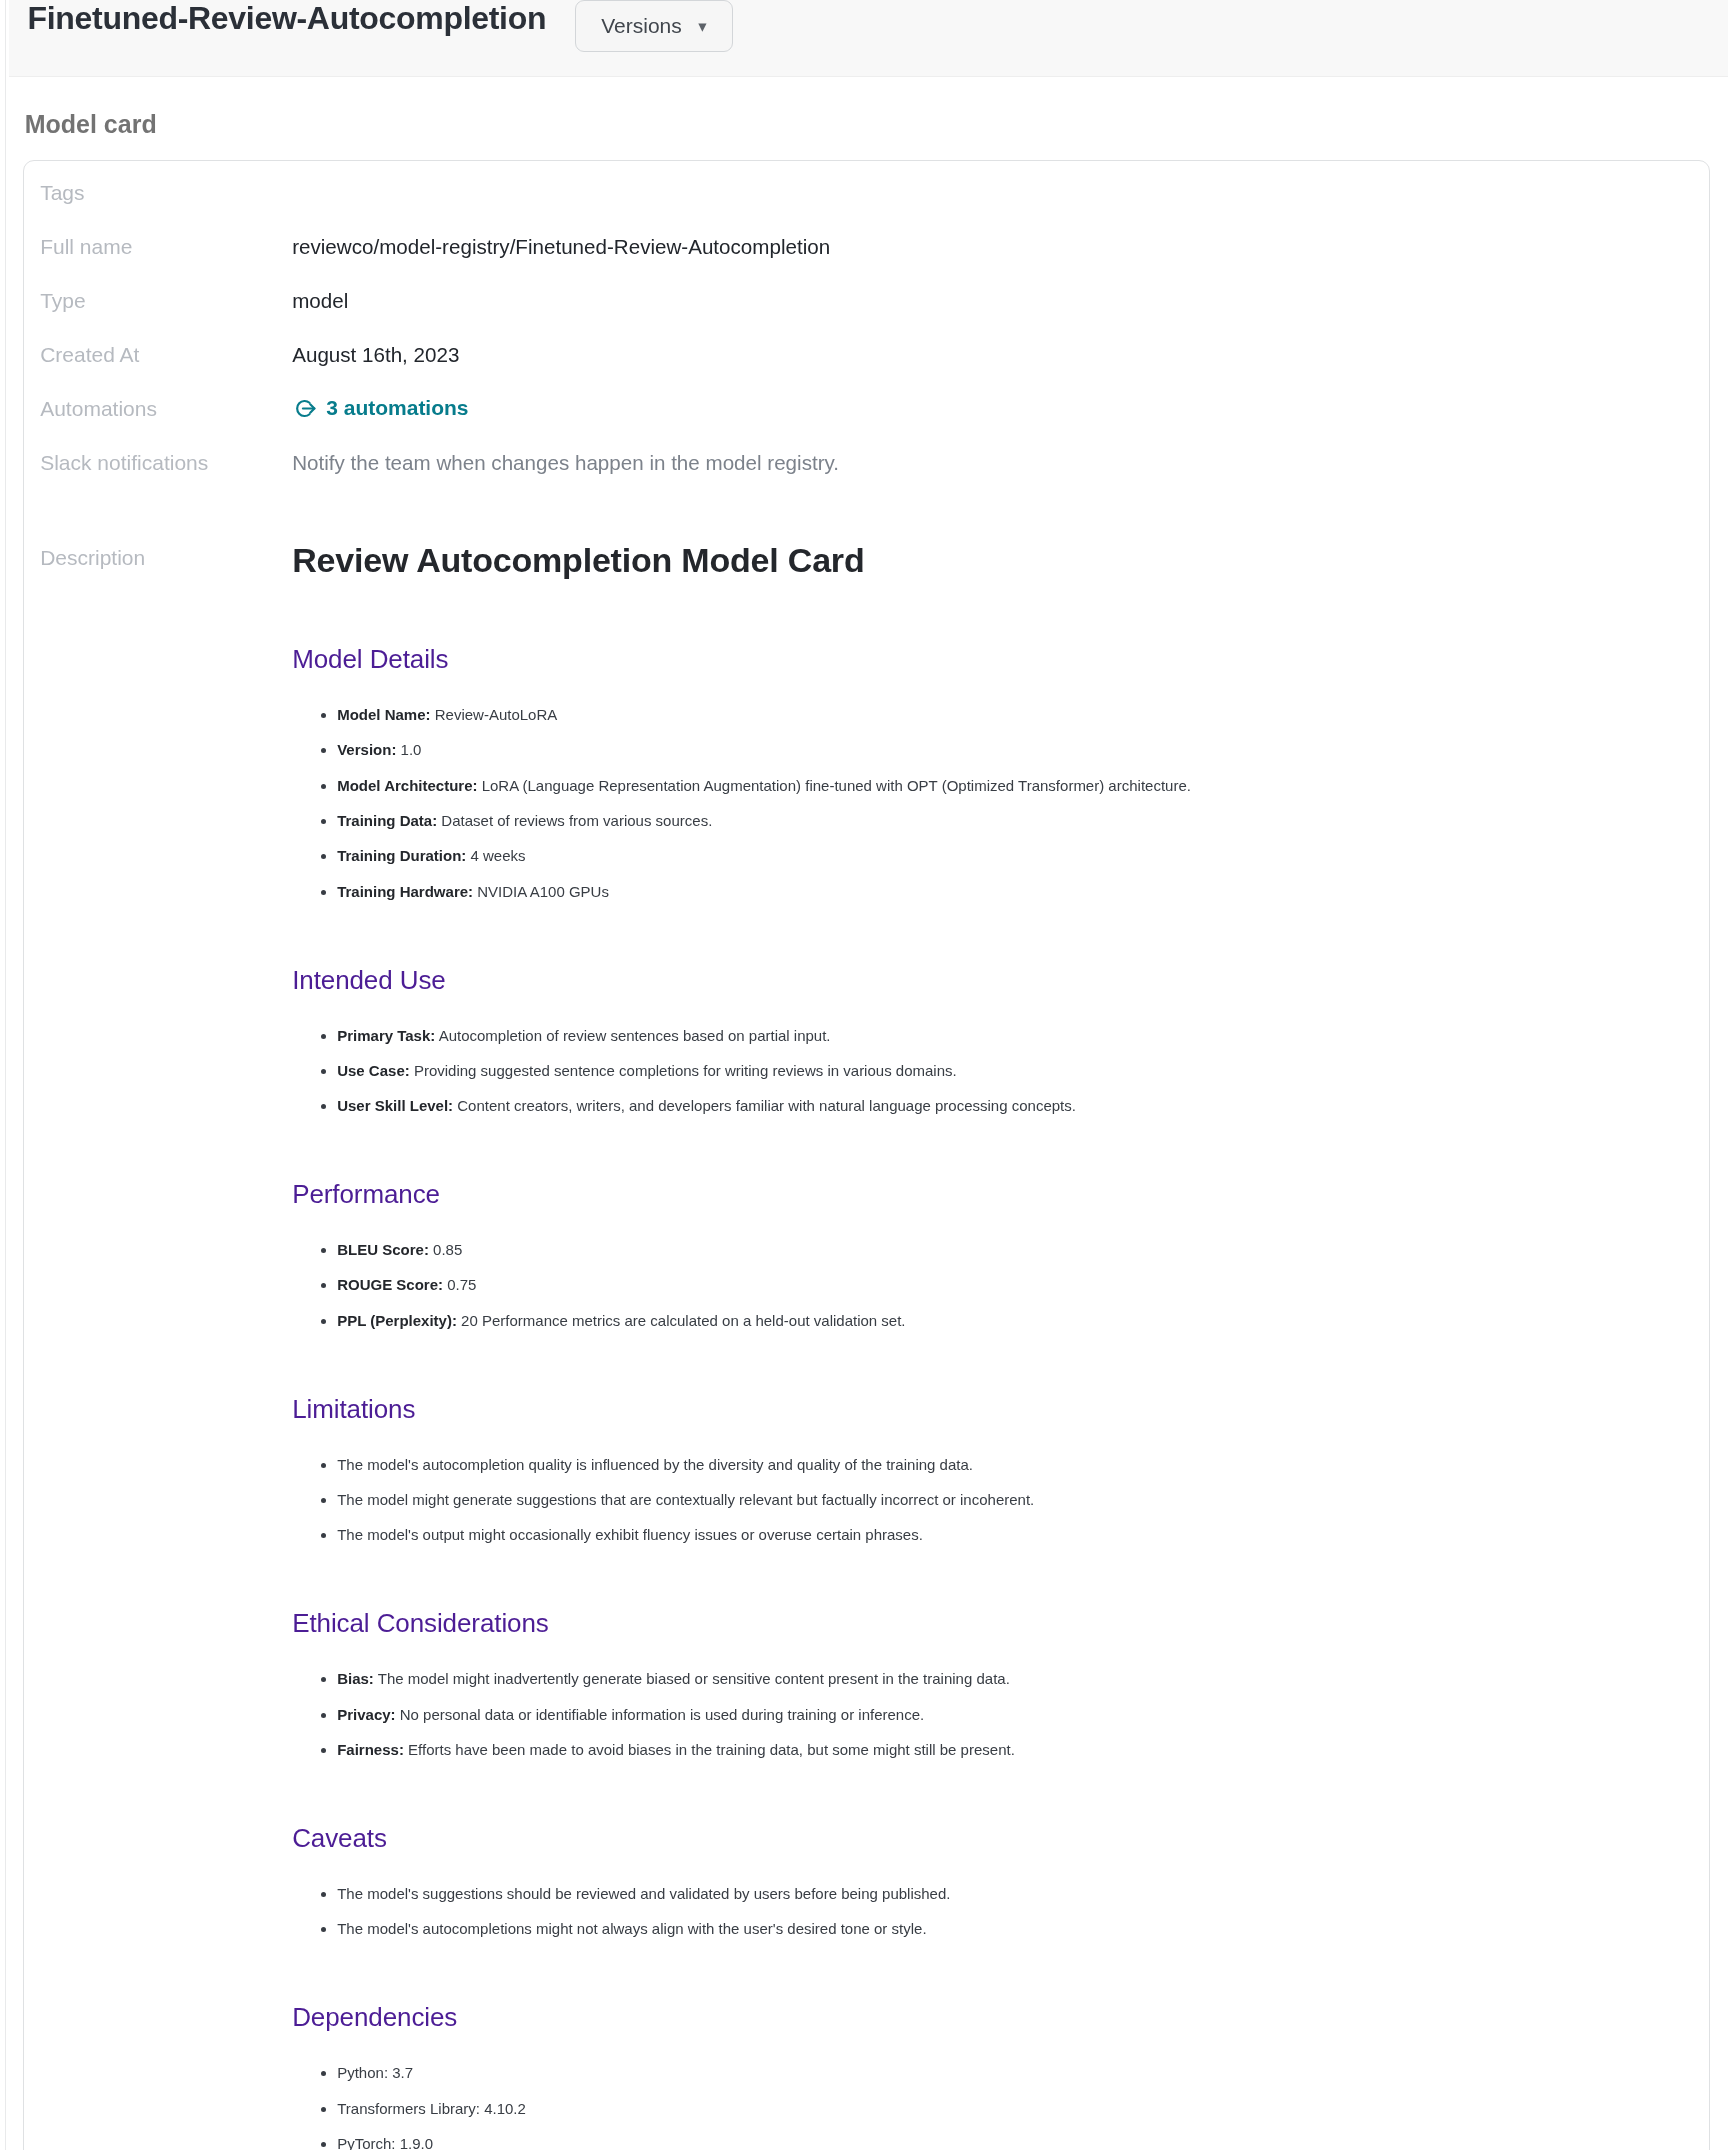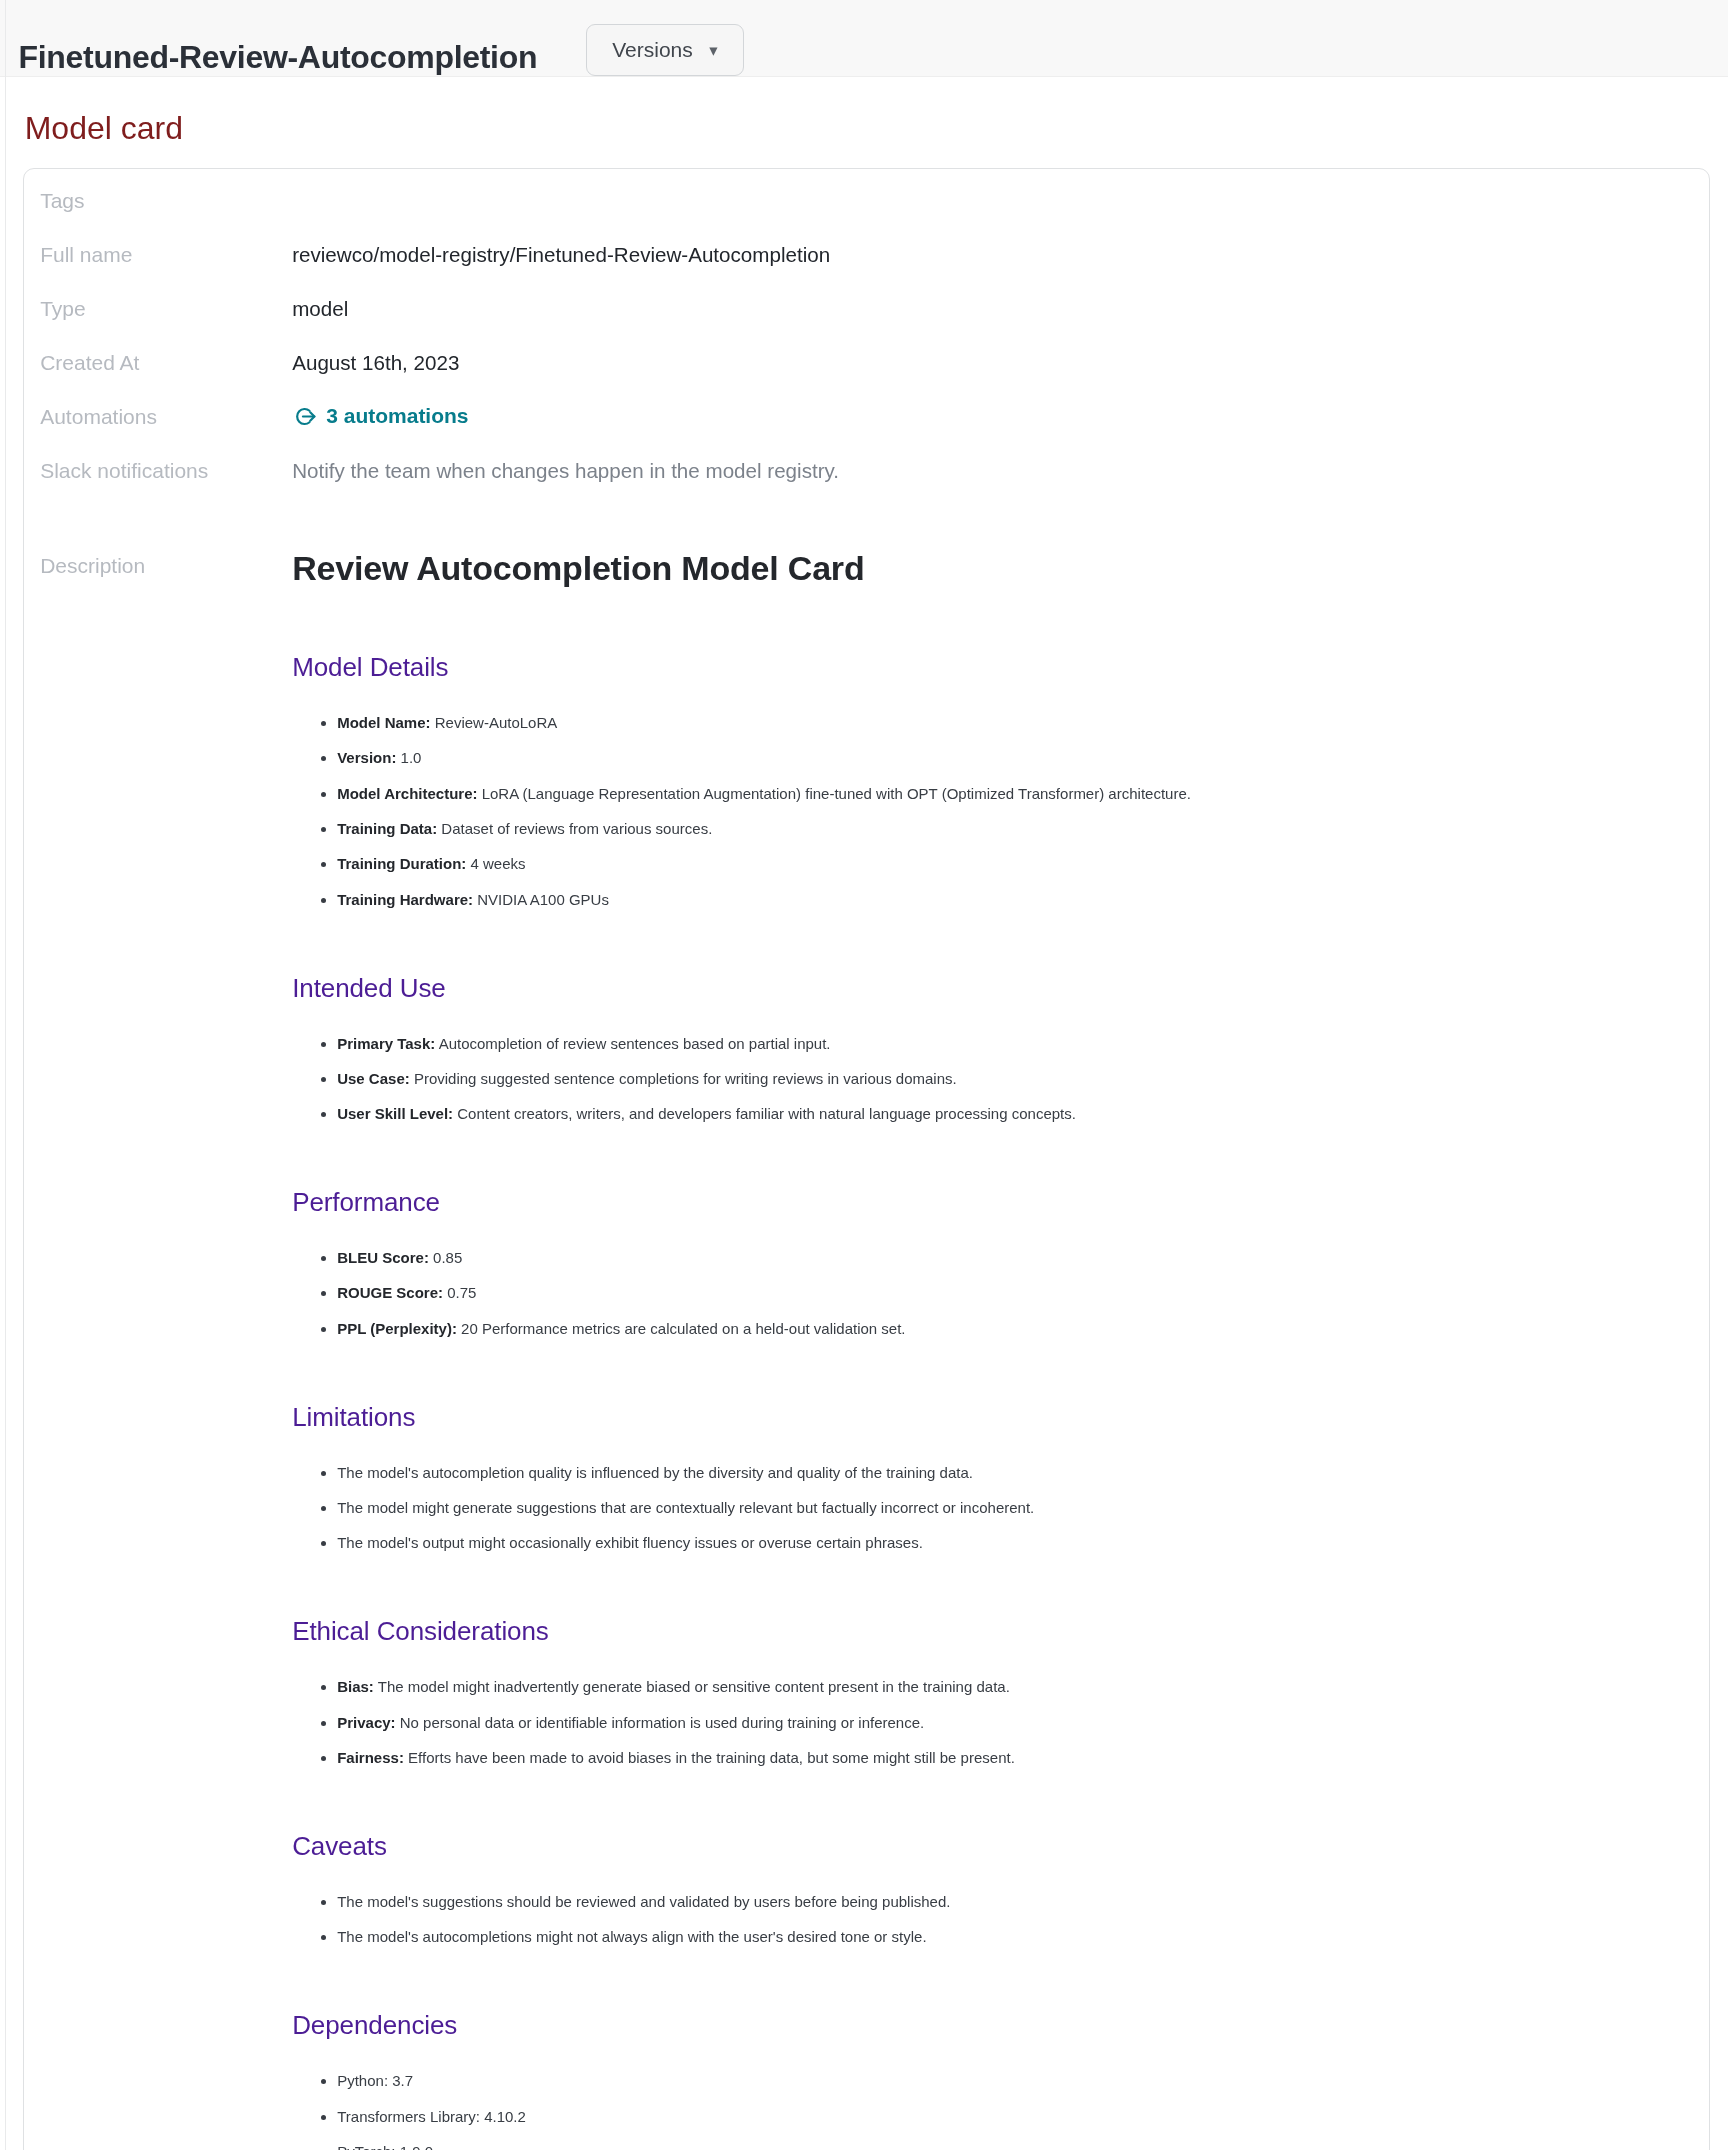--- a/index.html
+++ b/index.html
@@ -8,43 +8,42 @@
     background:#ffffff;
     font-family:"Liberation Sans","DejaVu Sans",sans-serif;
     color:#22262c;
     -webkit-font-smoothing:antialiased;
   }
   .left-rail-divider {
     position:absolute; left:4.8px; top:0; bottom:0; width:1.4px;
     background:#e9eaeb; z-index:2;
   }
   .app-header {
-    position:absolute; left:0; right:0; top:0; height:77px;
+    position:absolute; left:9px; right:0; top:0; height:77px;
     background:#f8f8f8; border-bottom:0.7px solid #eeeeee;
-    display:flex; align-items:flex-end; padding-left:18.5px; box-sizing:border-box;
+    display:flex; align-items:flex-start; padding-left:18.5px; box-sizing:border-box;
     z-index:1;
-    gap:20px;
   }
   .app-title {
     font-size:32px; font-weight:700; color:#2b3038; letter-spacing:-0.3px;
     white-space:nowrap;
   }
   .versions-btn {
     margin-left:29px; height:52px; padding:0 25px;
     background:#f6f6f6; border:1.4px solid #d3d6d9; border-radius:9px;
     font-size:21px; color:#41464d;
     display:flex; align-items:center; gap:16.5px; cursor:pointer;
     font-family:inherit;
   }
   .caret { font-size:16.5px; color:#5d6269; line-height:1; }
   .main-area {
     position:absolute; top:77px; left:6.2px; right:0; bottom:0; background:#ffffff;
   }
   .model-card-title {
-    margin:33px 0 0 18.5px; font-size:32px; font-weight:400; color:#7f1d1d;
+    margin:33px 0 0 18.5px; font-size:25px; font-weight:700; color:#737373;
   }
   .panel {
     margin:20.6px 18.5px 0 16.5px;
     border:1.4px solid #dfe1e3; border-radius:11px;
     padding:5.5px 27.4px 110px 16.5px;
     box-sizing:border-box;
   }
   .field-row {
     display:grid; grid-template-columns:252px 1fr; align-items:center;
     min-height:54px;

